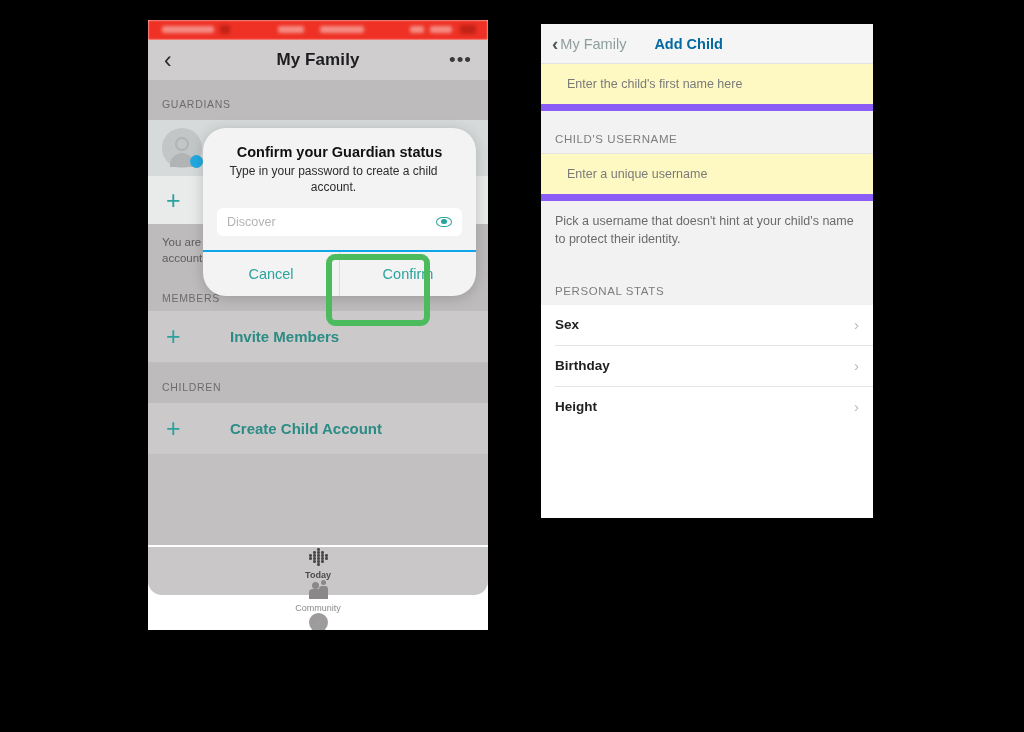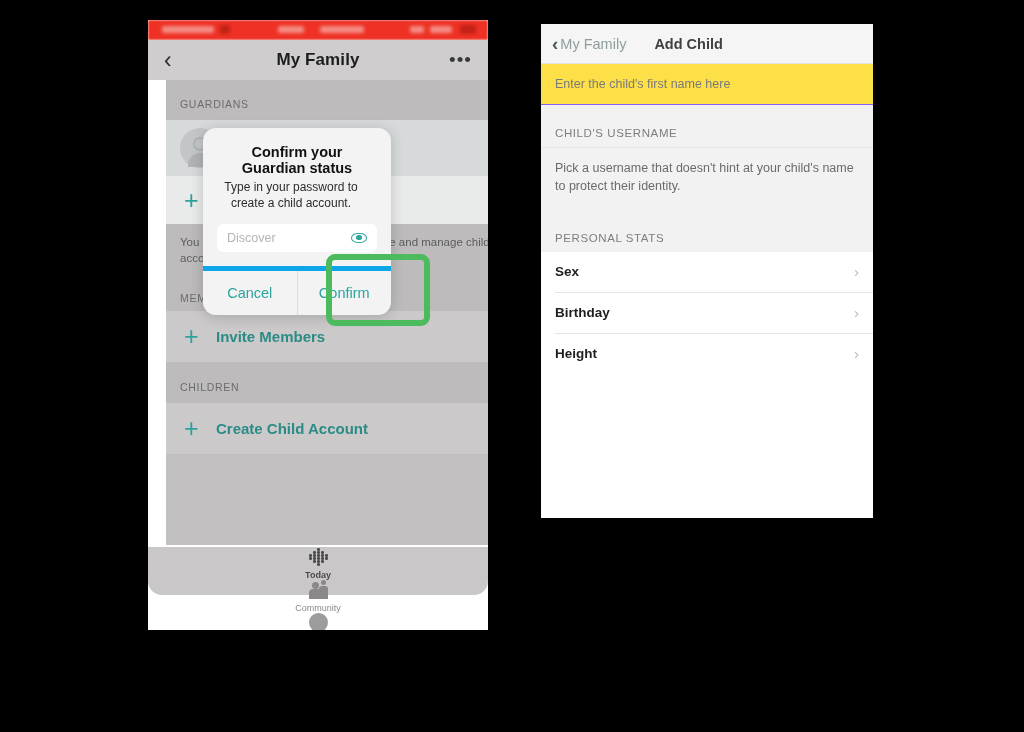--- a/index.html
+++ b/index.html
@@ -146,20 +146,21 @@
     color: #2ba39c;
     font-size: 25px;
     font-weight: 300;
     line-height: 1;
     width: 32px;
   }
   .row-link-label {
     color: #2b8c85;
     font-size: 15px;
     font-weight: bold;
+    margin-left: 32px;
   }
 
   .note-grey {
     background: #bdbbbc;
     color: #5e5d5e;
     font-size: 11.5px;
     line-height: 1.42;
     padding: 10px 14px 12px 14px;
     box-sizing: border-box;
   }
@@ -234,23 +235,23 @@
     position: absolute;
     background: #8a8889;
     display: block;
   }
 
   
   #confirm-dialog {
     position: absolute;
     left: 55px;
     top: 108px;
-    width: 188px;
+    width: 273px;
     background: #f3f3f3;
-    border-radius: 13px;
+    border-radius: 23px;
     box-shadow: 0 2px 14px rgba(0,0,0,0.18);
     overflow: hidden;
     text-align: center;
   }
   #confirm-dialog .dlg-title {
     font-size: 14.5px;
     font-weight: bold;
     color: #111;
     padding: 16px 16px 4px 16px;
   }
@@ -288,21 +289,21 @@
   }
   .eye .eye-pupil {
     position: absolute;
     left: 5.2px; top: 2.2px;
     width: 5.4px; height: 5.4px;
     border-radius: 50%;
     background: #2aa49d;
   }
   .dlg-actions {
     display: flex;
-    border-top: 5px solid #0ea5e9;
+    border-top: 2px solid #0ea5e9;
     height: 44px;
   }
   .dlg-actions .dlg-btn {
     flex: 1;
     display: flex;
     align-items: center;
     justify-content: center;
     font-size: 14.5px;
     color: #2aa49d;
   }
@@ -349,39 +350,39 @@
   .r-navbar .r-chev {
     font-size: 19px;
     font-weight: bold;
     line-height: 0.9;
     color: #4a5a58;
   }
   .r-navbar .r-title {
     margin-left: 28px;
     font-size: 14.5px;
     font-weight: bold;
-    color: #404040;
+    color: #0369a1;
   }
 
   .r-sect {
     background: #f2f2f2;
     color: #7d7d7d;
     font-size: 11.5px;
     letter-spacing: 0.6px;
     padding: 22px 14px 8px 14px;
     box-sizing: border-box;
     border-bottom: 1px solid #e4e4e4;
   }
   .r-field {
-    background: #fde047;
-    padding: 13px 14px;
+    background: #fef9c3;
+    padding: 13px 26px;
     box-sizing: border-box;
     font-size: 12.5px;
     color: #7a7a7a;
-    border-bottom: 1px solid #8b5cf6;
+    border-bottom: 7px solid #8b5cf6;
   }
   .r-hint {
     background: #f2f2f2;
     padding: 12px 14px 14px 14px;
     box-sizing: border-box;
     font-size: 12.5px;
     color: #6b6b6b;
     line-height: 1.42;
   }
   .r-sect.nosep { border-bottom: none; }
@@ -433,21 +434,21 @@
     <span class="sb-blob" style="left:282px;width:22px;"></span>
     <span class="sb-dark" style="left:312px;width:16px;"></span>
   </div>
 
   <div class="navbar">
     <div class="nav-back">‹</div>
     <div class="nav-title">My Family</div>
     <div class="nav-more">•••</div>
   </div>
 
-  <div style="position:absolute;left:0;top:60px;width:100%;padding-left:18px;">
+  <div style="position:absolute;left:0;top:60px;width:100%;">
 
     <div class="sect-head tall">GUARDIANS</div>
 
     <div class="row-guardian">
       <div class="avatar">
         <span class="a-head"></span>
         <span class="a-body"></span>
         <span class="a-badge"></span>
       </div>
     </div>
@@ -550,20 +551,21 @@
     <div class="r-back">
       <span class="r-chev">‹</span>
       <span>My Family</span>
     </div>
     <div class="r-title">Add Child</div>
   </div>
 
   <div class="r-field">Enter the child's first name here</div>
 
   <div class="r-sect">CHILD'S USERNAME</div>
+  <div class="r-field">Enter a unique username</div>
   <div class="r-hint">Pick a username that doesn't hint at your child's name to protect their identity.</div>
 
   <div class="r-sect nosep">PERSONAL STATS</div>
 
   <div class="r-row">
     <span class="r-row-label">Sex</span>
     <span class="r-chevron">›</span>
   </div>
   <div class="r-sep"></div>
 

